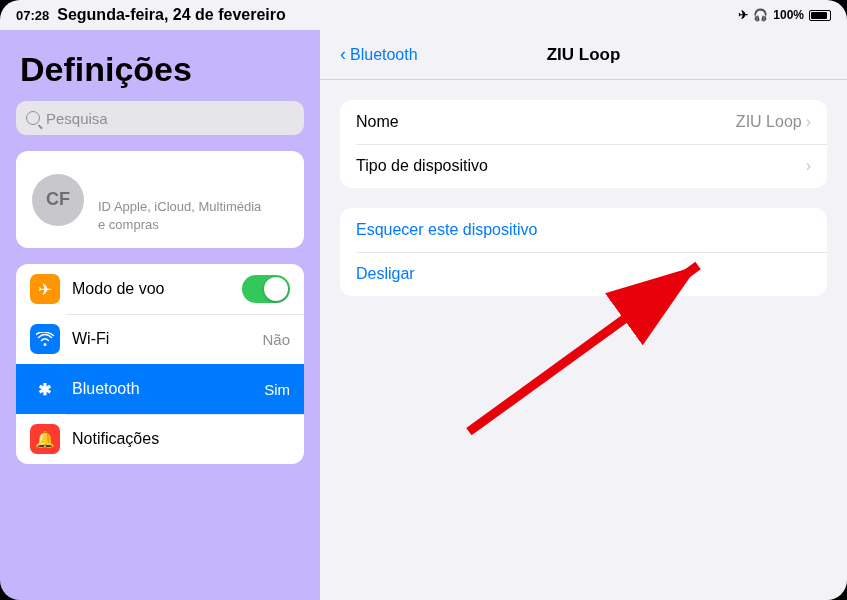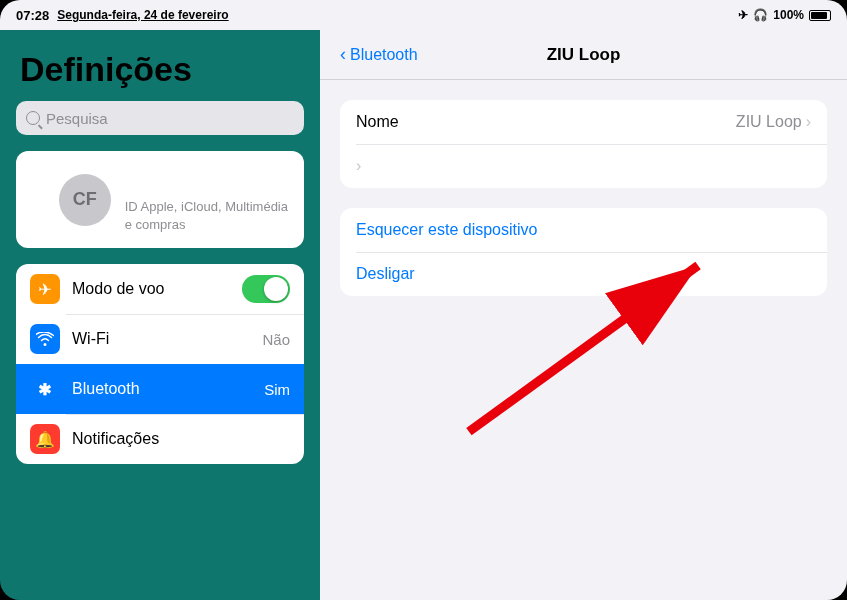--- a/index.html
+++ b/index.html
@@ -28,31 +28,31 @@
       justify-content: space-between;
       padding: 12px 16px;
       font-size: 12px;
       font-weight: 600;
       color: #000;
       flex-shrink: 0;
     }
     .status-left { display: flex; align-items: center; gap: 8px; }
     .status-right { display: flex; align-items: center; gap: 5px; }
     .status-time { font-size: 13px; font-weight: 700; }
-    .status-date { font-size: 12px; text-decoration: underline; }
+    .status-date { font-size: 16px; }
     
     .main-area {
       display: flex;
       flex: 1;
       overflow: hidden;
     }
     
     .left-panel {
       width: 320px;
-      background: #0f766e;
+      background: #c4b5fd;
       display: flex;
       flex-direction: column;
       flex-shrink: 0;
       overflow-y: auto;
     }
     .settings-title {
       font-size: 34px;
       font-weight: 700;
       color: #000;
       padding: 20px 20px 12px 20px;
@@ -89,21 +89,20 @@
     }
     
     .profile-card {
       margin: 0 16px 16px 16px;
       background: #fff;
       border-radius: 12px;
       padding: 14px 16px;
       display: flex;
       align-items: center;
       gap: 14px;
-      justify-content: flex-end;
     }
     .avatar {
       width: 52px;
       height: 52px;
       border-radius: 50%;
       background: #c7c7cc;
       display: flex;
       align-items: center;
       justify-content: center;
       font-size: 18px;
@@ -376,20 +375,21 @@
 
         <div class="detail-group">
           <div class="detail-row">
             <span class="detail-row-label">Nome</span>
             <span class="detail-row-value">
               <span>ZIU Loop</span>
               <span class="chevron-right">›</span>
             </span>
           </div>
           <div class="detail-row">
+            <span class="detail-row-label">Tipo de dispositivo</span>
             <span class="detail-row-value">
               <span class="chevron-right">›</span>
             </span>
           </div>
         </div>
 
         <div class="detail-group">
           <div class="detail-row">
             <span class="detail-action">Esquecer este dispositivo</span>
           </div>

